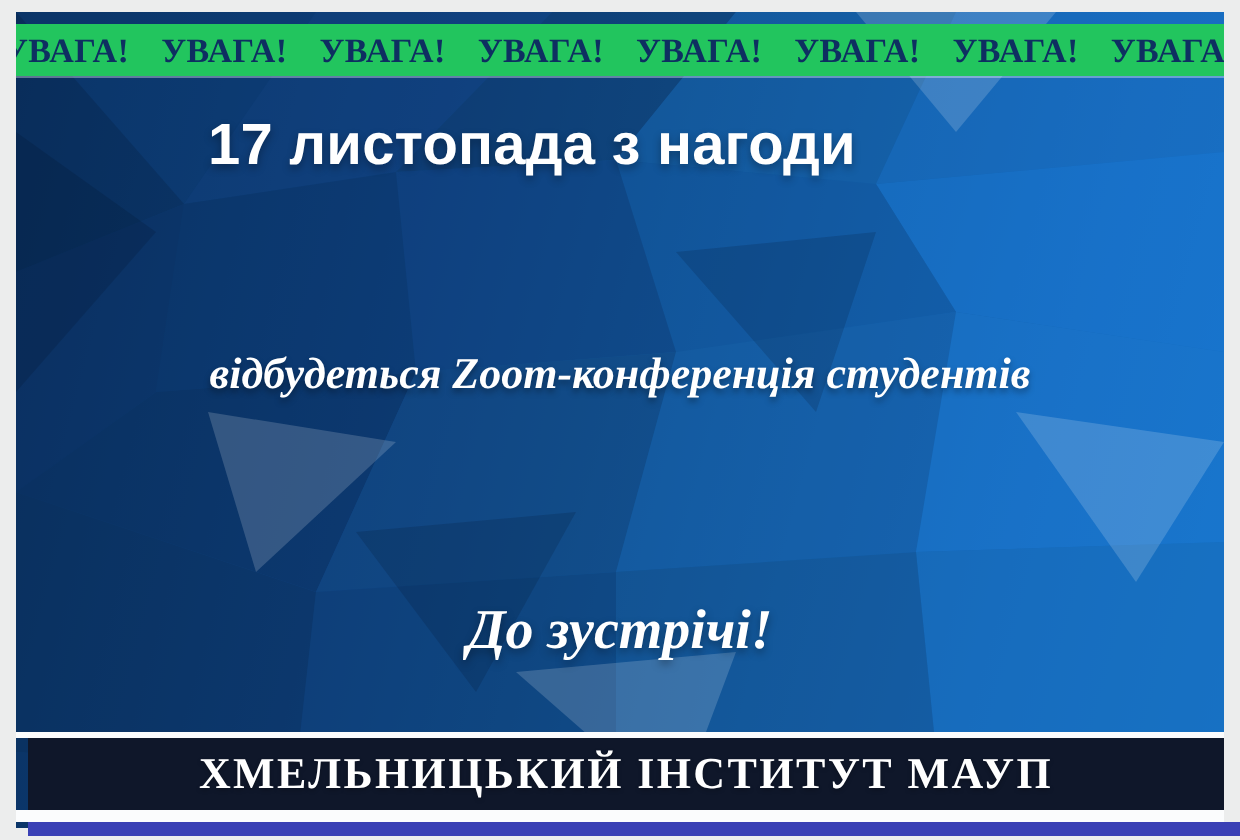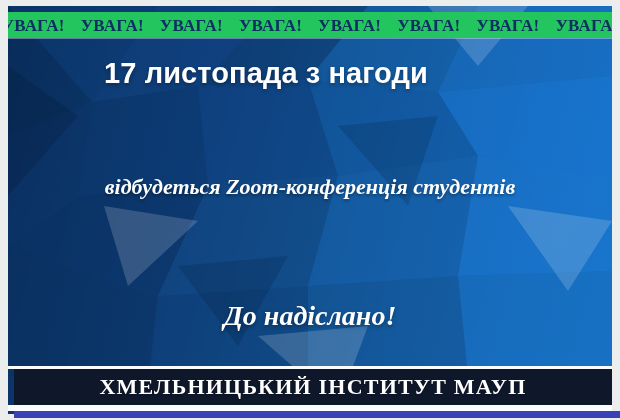--- a/index.html
+++ b/index.html
@@ -241,21 +241,21 @@
   </div>
 
   <div class="headline">
     <div>17 листопада з нагоди</div>
   </div>
 
   <div class="body-copy">
     <div class="l1">відбудеться Zoom-конференція студентів</div>
   </div>
 
-  <div class="closing">До надіслано!</div>
+  <div class="closing">До зустрічі!</div>
 
   <div class="bottom-rule"></div>
   <div class="bottom-band">
     <span class="label">ХМЕЛЬНИЦЬКИЙ ІНСТИТУТ МАУП</span>
   </div>
   <div class="bottom-gap"></div>
   <div class="bottom-strip"></div>
 
 </div>
 

